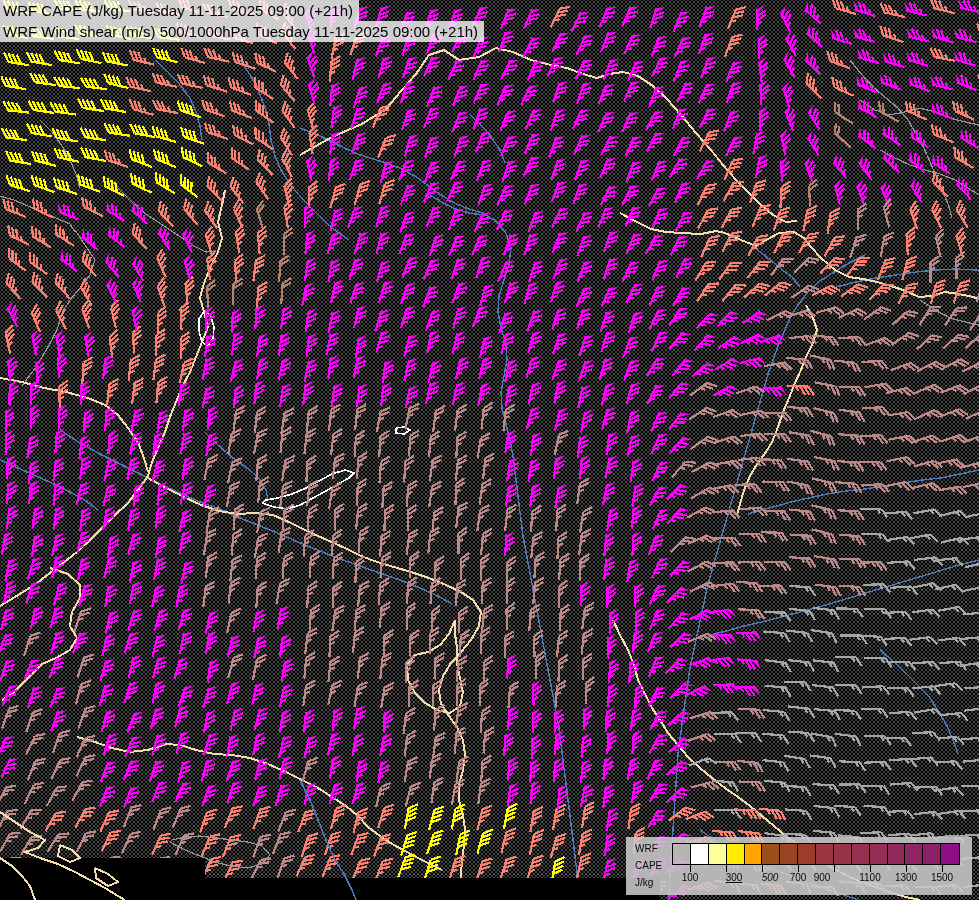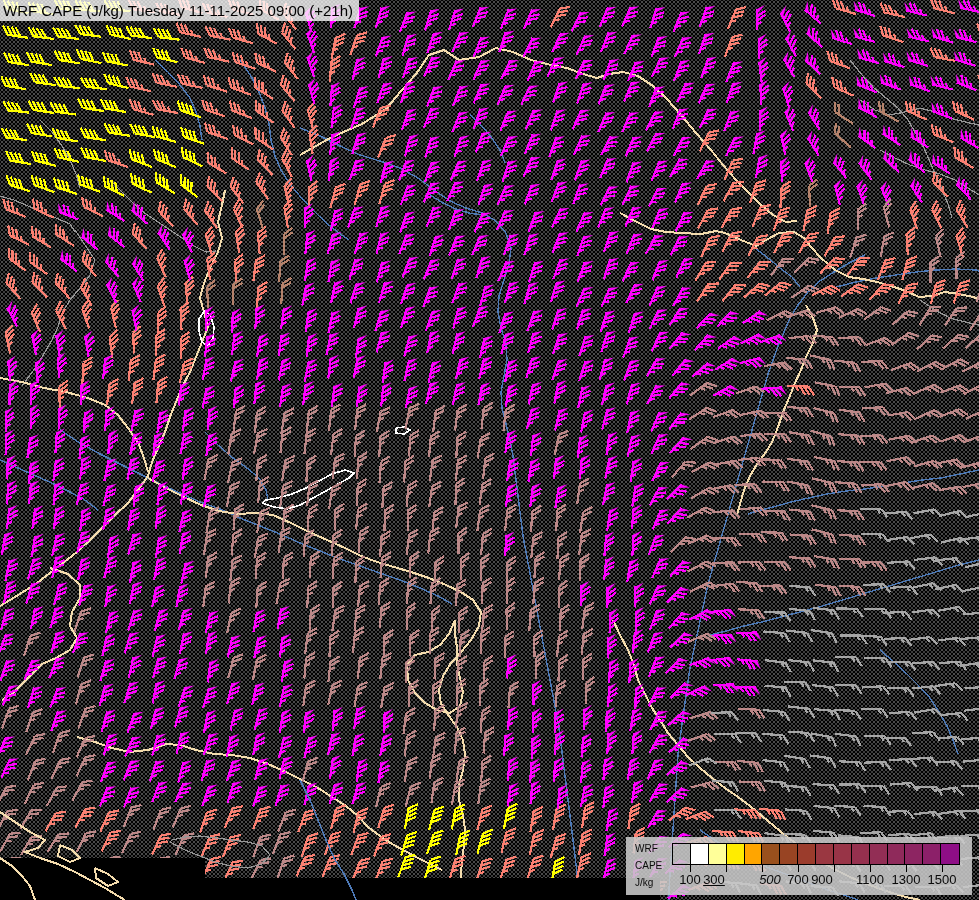--- a/index.html
+++ b/index.html
@@ -31,21 +31,21 @@
   }
   .legend-bar{
     position:absolute;left:46px;top:6px;width:288px;height:22px;
     display:flex;border:1px solid #000;box-sizing:border-box;
   }
   .legend-cell{width:18px;height:100%;border-right:1px solid #000;box-sizing:border-box;}
   .legend-cell:last-child{border-right:none;}
   .legend-tick{position:absolute;top:28px;width:1px;height:7px;background:#000;}
   .legend-tick-label{
     position:absolute;top:35px;width:44px;margin-left:-22px;
-    text-align:center;font-size:13px;color:#0a0a0a;
+    text-align:center;font-size:10px;color:#0a0a0a;
   }
 </style>
 </head>
 <body>
 
 <div class="stage">
 
   <svg class="map" width="979" height="900" viewBox="0 0 979 900" id="mapsvg">
       <polyline fill="none" shape-rendering="crispEdges" stroke="#989898" stroke-width="1.2" points="75,230 85,245 95,260 90,275 80,288 70,300 62,313 58,327 52,340 45,352 38,364 30,375 22,386"></polyline>
       <polyline fill="none" shape-rendering="crispEdges" stroke="#989898" stroke-width="1.2" points="0,196 14,200 28,206 42,212 56,218 70,224 75,232"></polyline>
@@ -95,20 +95,21 @@
       <polyline fill="none" shape-rendering="crispEdges" stroke="#f5ddae" stroke-width="2" points="0,812 15,822 30,832 45,840 38,848 25,852 40,858 58,864 75,872 90,880 105,888 118,896 125,900"></polyline>
       <polyline fill="none" shape-rendering="crispEdges" stroke="#f5ddae" stroke-width="2" points="60,845 72,850 80,858 70,862 58,856 60,845"></polyline>
       <polyline fill="none" shape-rendering="crispEdges" stroke="#f5ddae" stroke-width="2" points="95,868 108,874 118,882 108,886 96,878 95,868"></polyline>
       <polyline fill="none" shape-rendering="crispEdges" stroke="#f5ddae" stroke-width="2" points="0,858 12,866 22,876 30,886 35,900"></polyline>
       <polyline fill="none" shape-rendering="crispEdges" stroke="#989898" stroke-width="1.2" points="170,842 185,850 200,856 215,862 230,866 248,868 262,864 270,855 262,846 248,842 232,840 216,838 200,836 185,837 172,840 170,842"></polyline>
       <polyline fill="none" shape-rendering="crispEdges" stroke="#4d7ab8" stroke-width="1.4" points="300,780 310,800 318,820 326,840 334,858 344,874 352,890 356,900"></polyline>
     </svg>
 
   <div class="titles">
     <div class="title-line">WRF CAPE (J/kg) Tuesday 11-11-2025 09:00 (+21h)</div>
+    <div class="title-line">WRF Wind shear (m/s) 500/1000hPa Tuesday 11-11-2025 09:00 (+21h)</div>
   </div>
 
   <div class="legend">
     <div class="legend-labels">
       <div>WRF</div>
       <div>CAPE</div>
       <div>J/kg</div>
     </div>
     <div class="legend-bar" id="legendbar">
         <div class="legend-cell" style="background: transparent;"></div>
@@ -125,21 +126,21 @@
         <div class="legend-cell" style="background: rgb(146, 46, 85);"></div>
         <div class="legend-cell" style="background: rgb(143, 42, 91);"></div>
         <div class="legend-cell" style="background: rgb(141, 37, 98);"></div>
         <div class="legend-cell" style="background: rgb(140, 32, 105);"></div>
         <div class="legend-cell" style="background: rgb(142, 14, 134);"></div>
       </div>
     <div id="legendaxis">
         <div class="legend-tick" style="left: 64px;"></div>
         <div class="legend-tick-label" style="left: 64px;">100</div>
         <div class="legend-tick" style="left: 100px;"></div>
-        <div class="legend-tick-label" style="left: 88px; text-decoration: underline;">300</div>
+        <div class="legend-tick-label" style="left: 108px; text-decoration: underline;">300</div>
         <div class="legend-tick" style="left: 136px;"></div>
         <div class="legend-tick-label" style="left: 144px; font-style: italic;">500</div>
         <div class="legend-tick" style="left: 172px;"></div>
         <div class="legend-tick-label" style="left: 172px;">700</div>
         <div class="legend-tick" style="left: 208px;"></div>
         <div class="legend-tick-label" style="left: 196px;">900</div>
         <div class="legend-tick" style="left: 244px;"></div>
         <div class="legend-tick-label" style="left: 244px;">1100</div>
         <div class="legend-tick" style="left: 280px;"></div>
         <div class="legend-tick-label" style="left: 280px;">1300</div>

